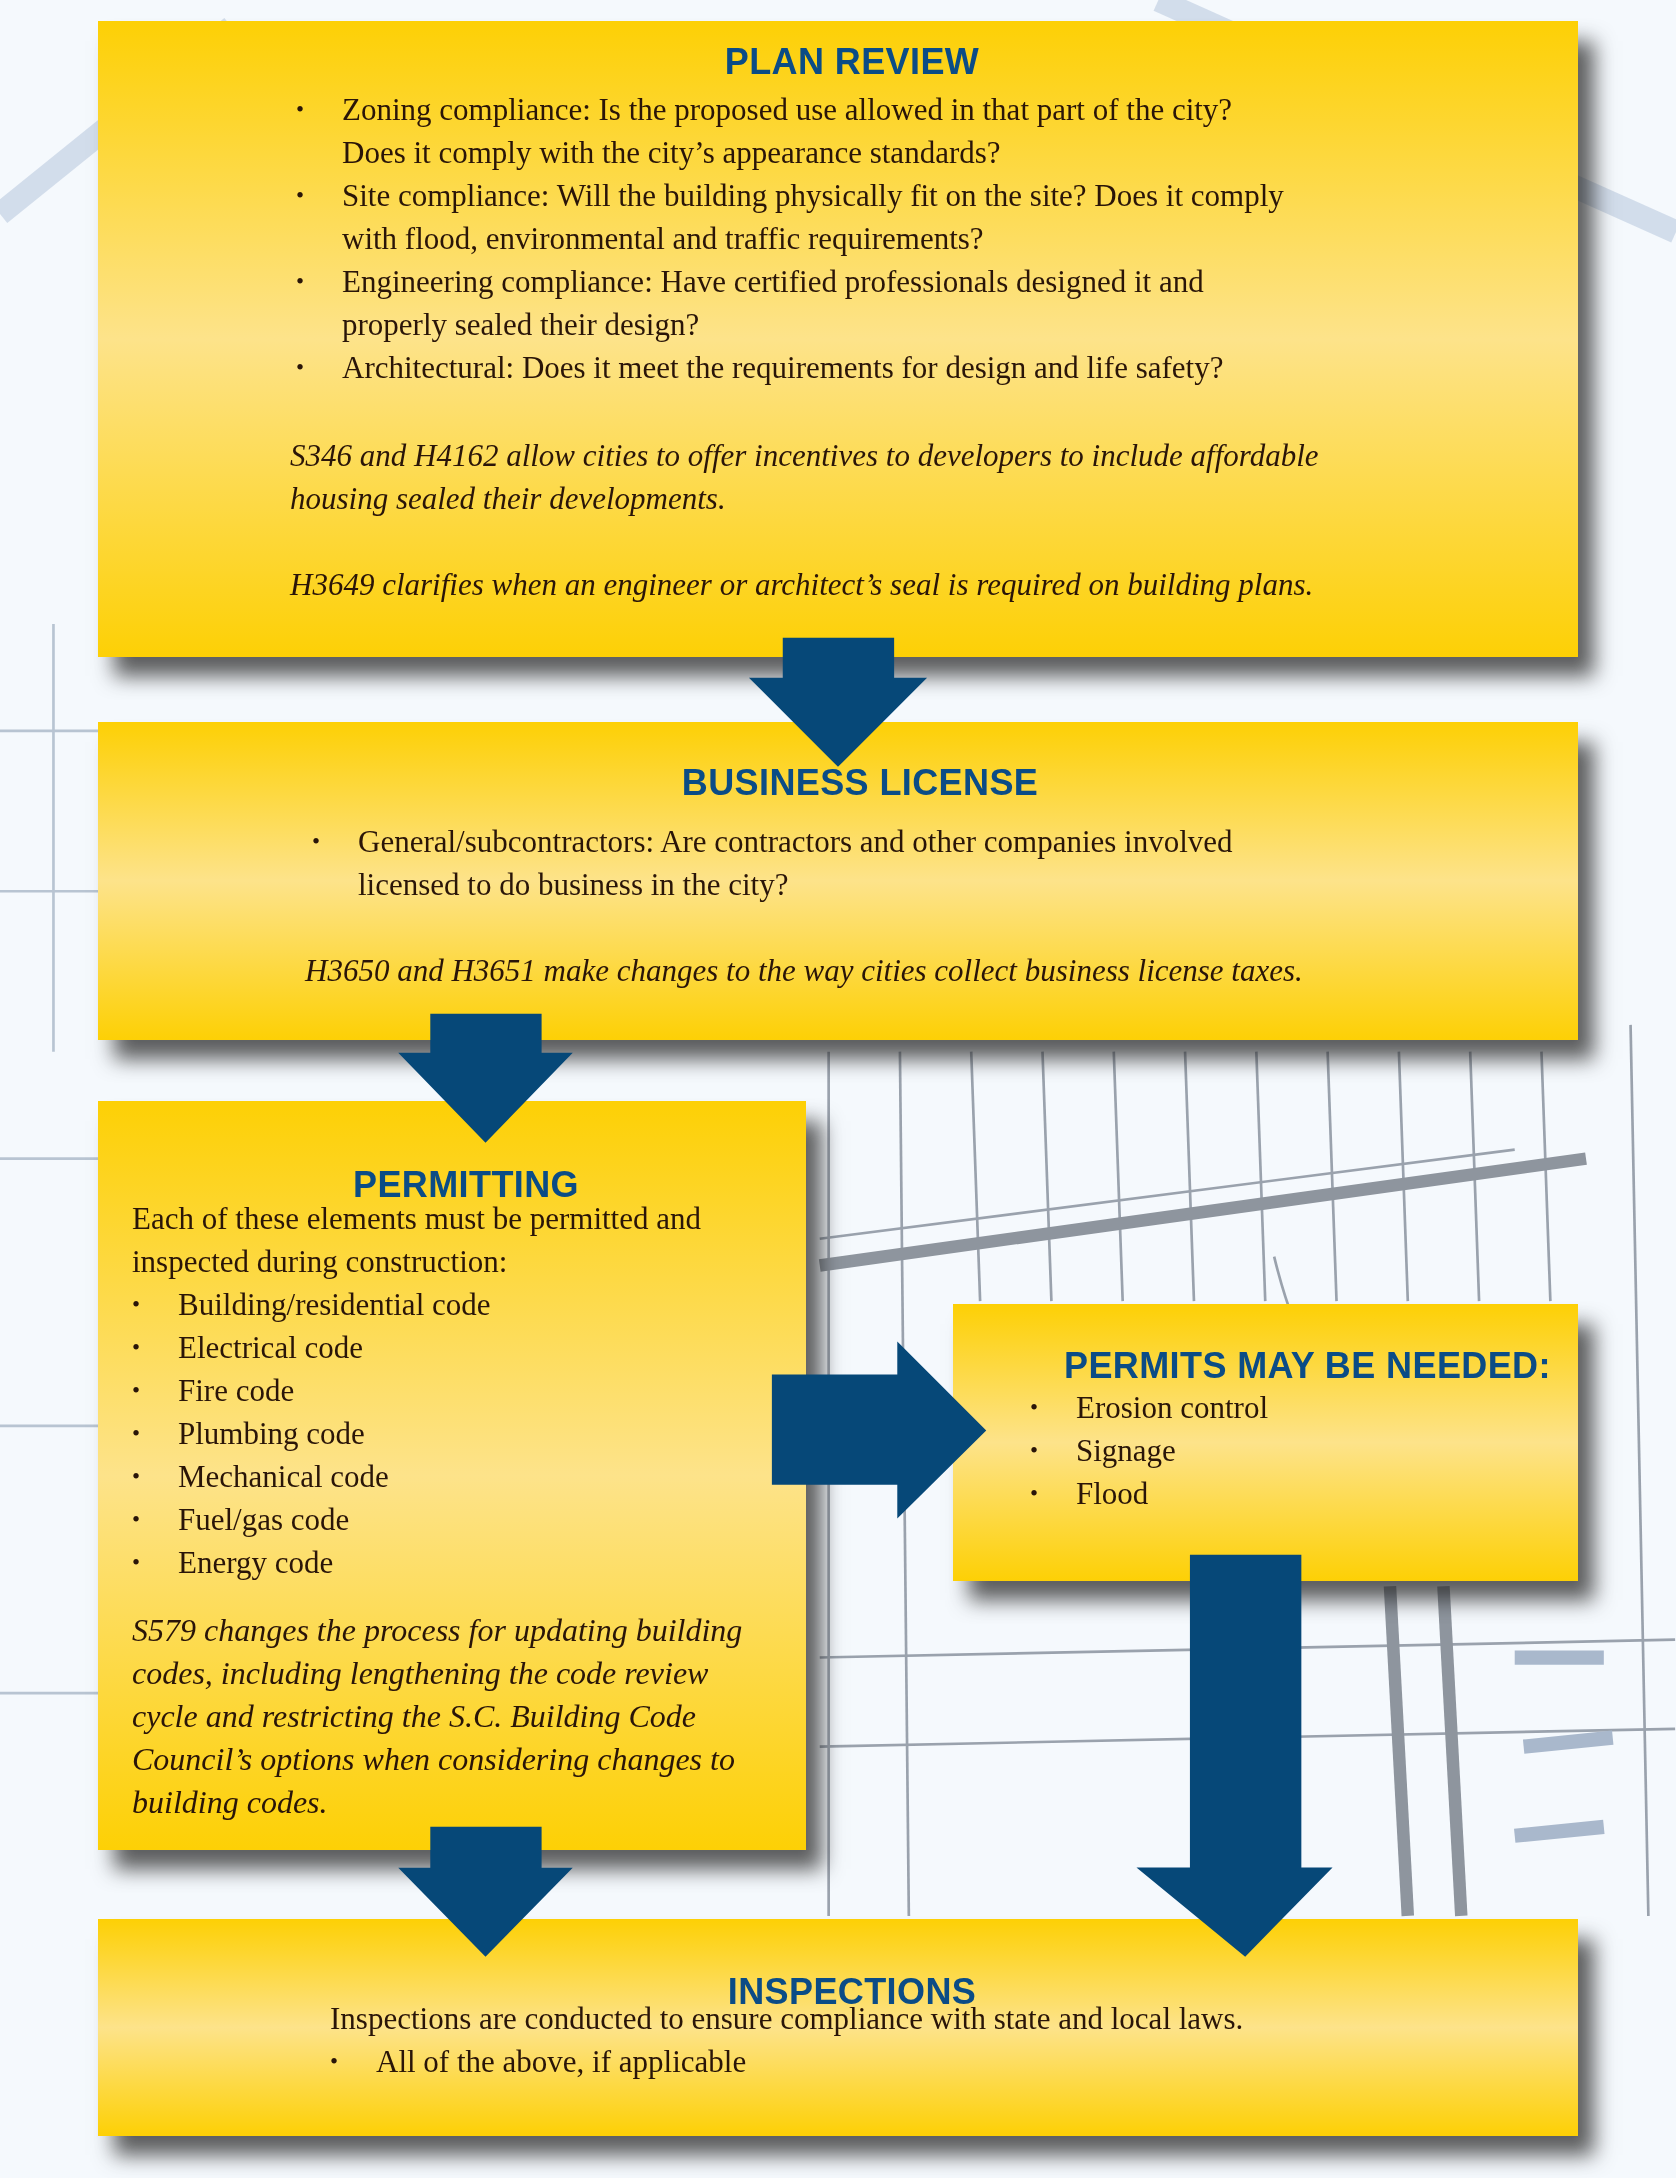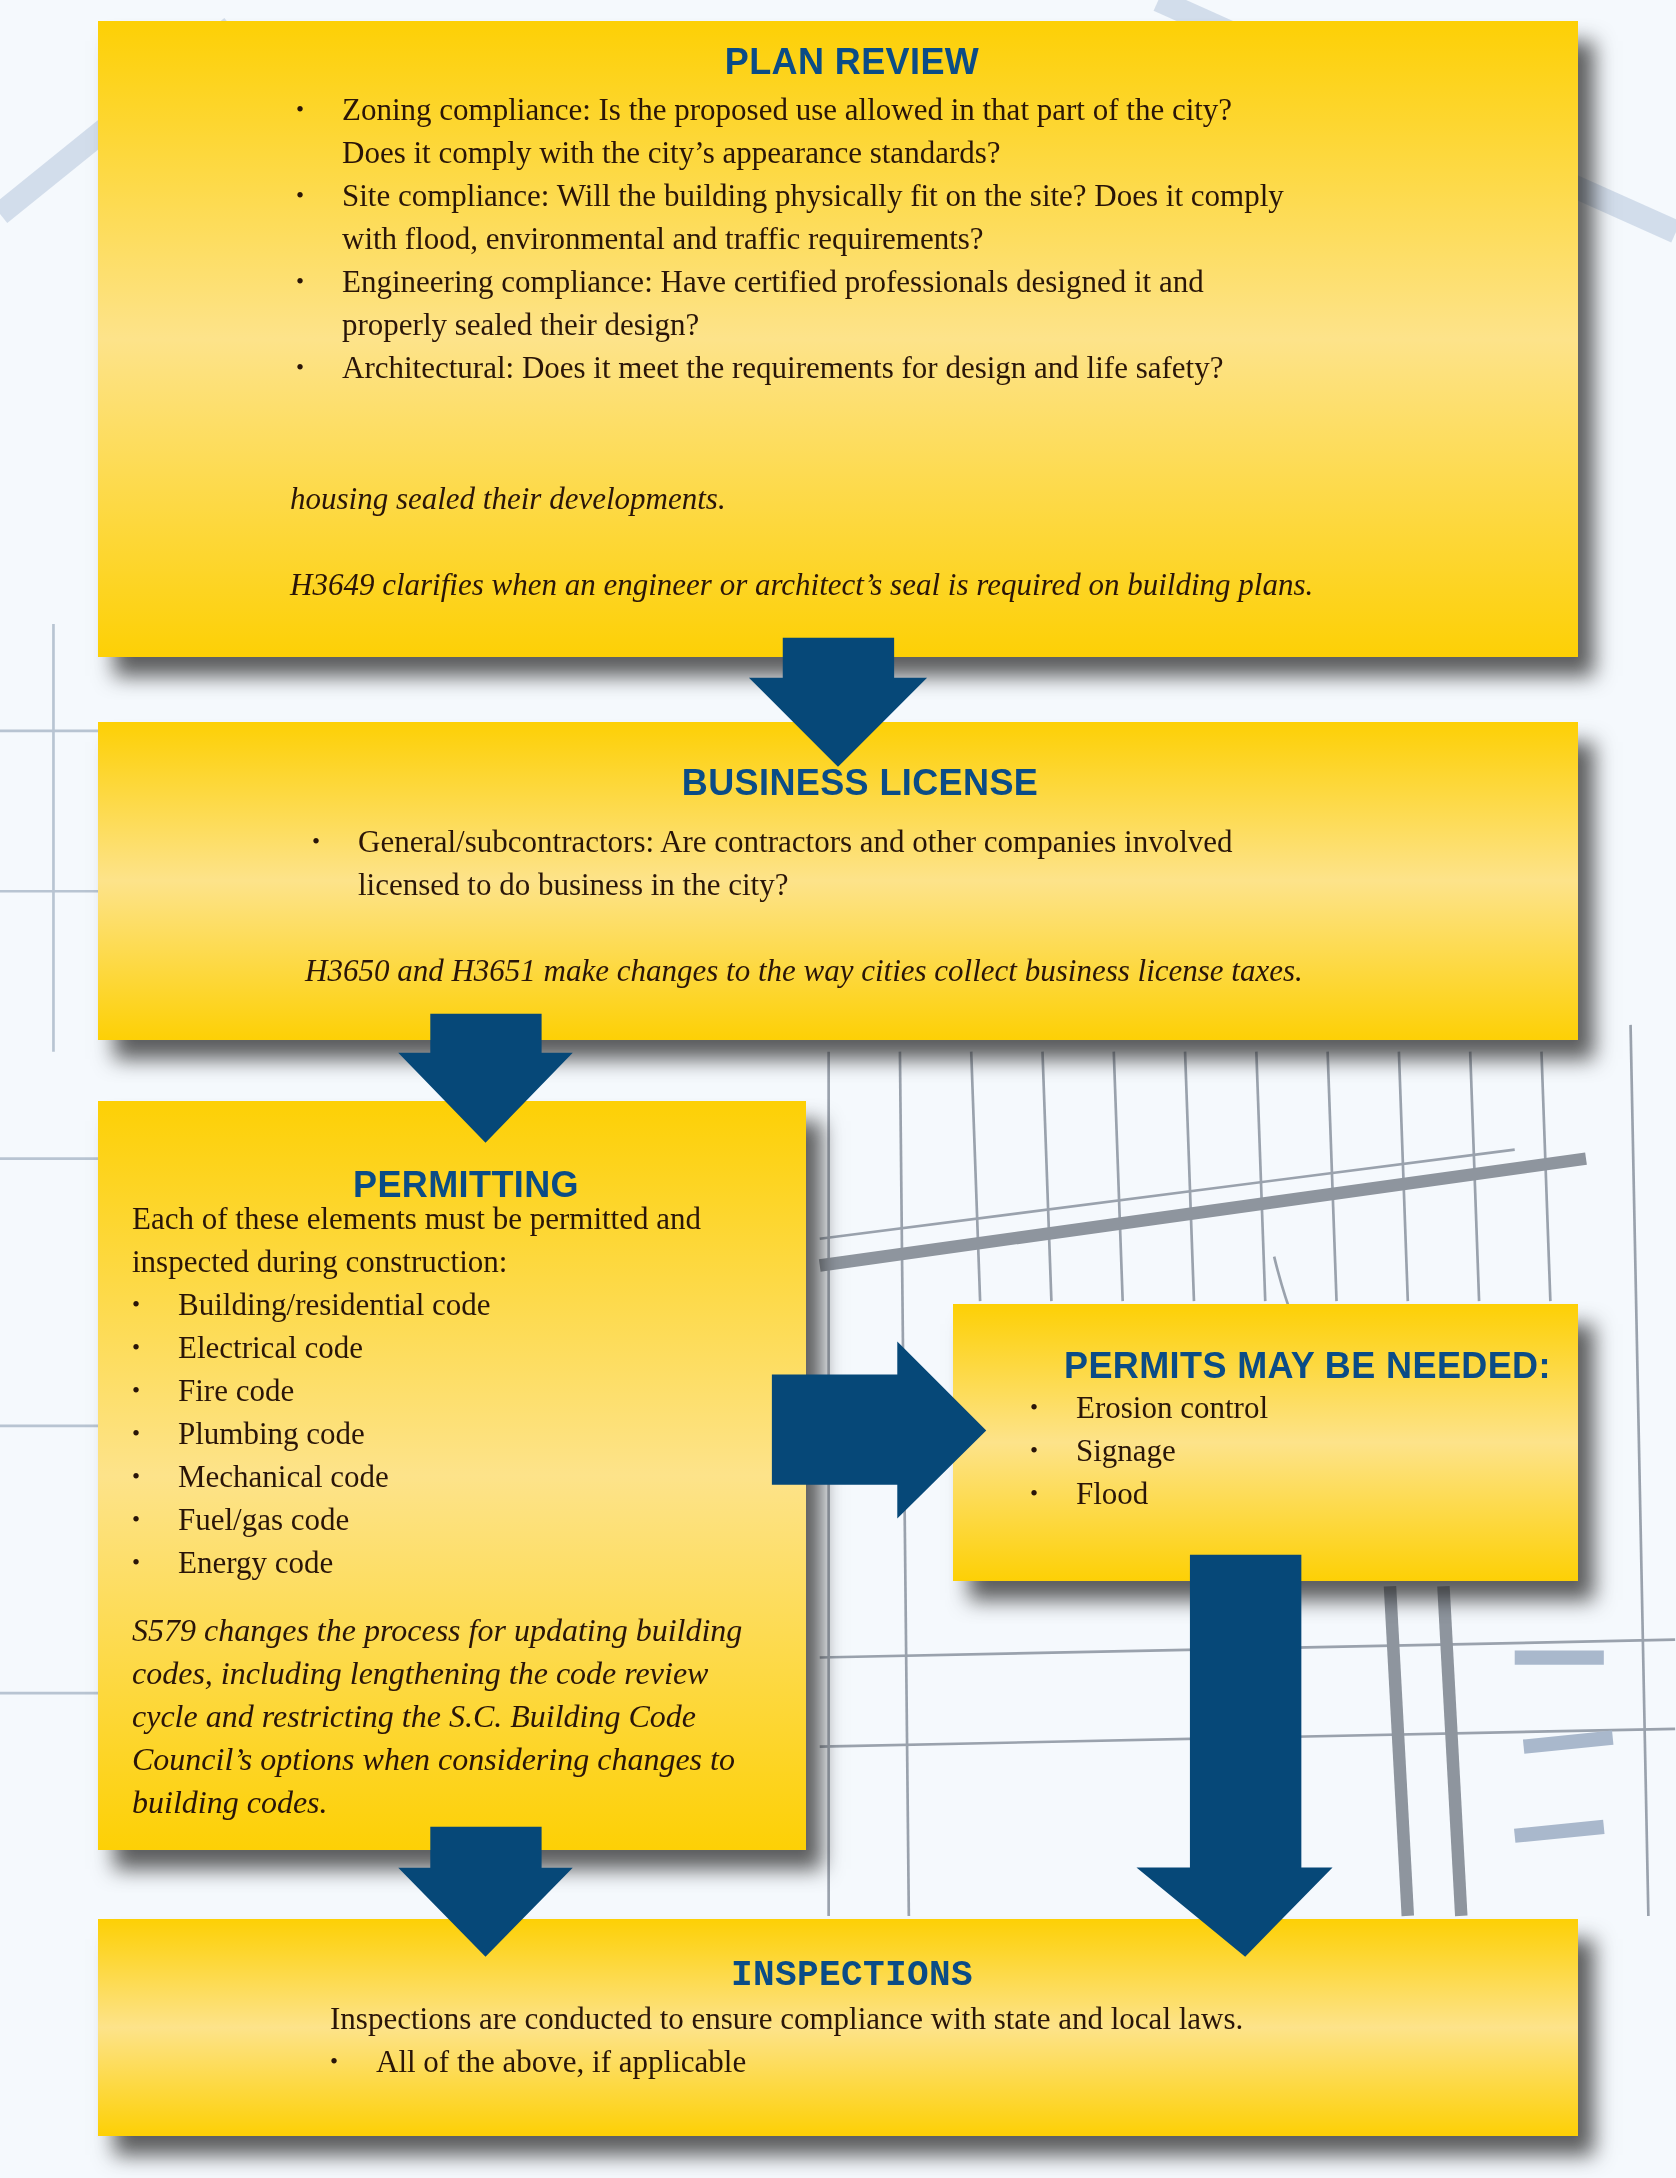--- a/index.html
+++ b/index.html
@@ -96,21 +96,21 @@
         <span>Engineering compliance: Have certified professionals designed it and</span><br>
         <span>properly sealed their design?</span>
       </li>
       <li>
         <span class="bullet">•</span>
         <span>Architectural: Does it meet the requirements for design and life safety?</span>
       </li>
     </ul>
   </div>
   <div class="body-text italic" style="left:192px; top:413px; width:1248px;">
-    <p class="para"><br>
+    <p class="para"><span>S346 and H4162 allow cities to offer incentives to developers to include affordable</span><br>
     <span>housing sealed their developments.</span></p>
   </div>
   <div class="body-text italic" style="left:192px; top:542px; width:1248px;">
     <p class="para">H3649 clarifies when an engineer or architect’s seal is required on building plans.</p>
   </div>
 </section>
 
 <svg class="arrow" style="left:740px; top:633px;" width="196" height="143" viewBox="0 0 220 160">
   <polygon points="48,5 173,5 173,50 210,50 110,150 10,50 48,50" fill="#064878"></polygon>
 </svg>
@@ -178,21 +178,21 @@
 
 <svg class="arrow" style="left:392px; top:1824px;" width="187" height="138" viewBox="0 0 210 155">
   <polygon points="43,3 168,3 168,49 203,49 105,149 7,49 43,49" fill="#064878"></polygon>
 </svg>
 
 <svg class="arrow" style="left:1132px; top:1552px;" width="205" height="410" viewBox="0 0 230 460">
   <polygon points="65,3 190,3 190,354 225,354 127,454 5,354 65,354" fill="#064878"></polygon>
 </svg>
 
 <section class="box" style="left:98px; top:1919px; width:1480px; height:217px;">
-  <h2 class="heading" style="top:36px;font-family:Liberation Mono, monospace;">INSPECTIONS</h2>
+  <h2 class="heading" style="top:52px;">INSPECTIONS</h2>
   <div class="body-text" style="left:232px; top:78px; width:1158px;">
     <p class="para">Inspections are conducted to ensure compliance with state and local laws.</p>
     <ul>
       <li><span class="bullet">•</span><span>All of the above, if applicable</span></li>
     </ul>
   </div>
 </section>
 
 
 </body></html>

